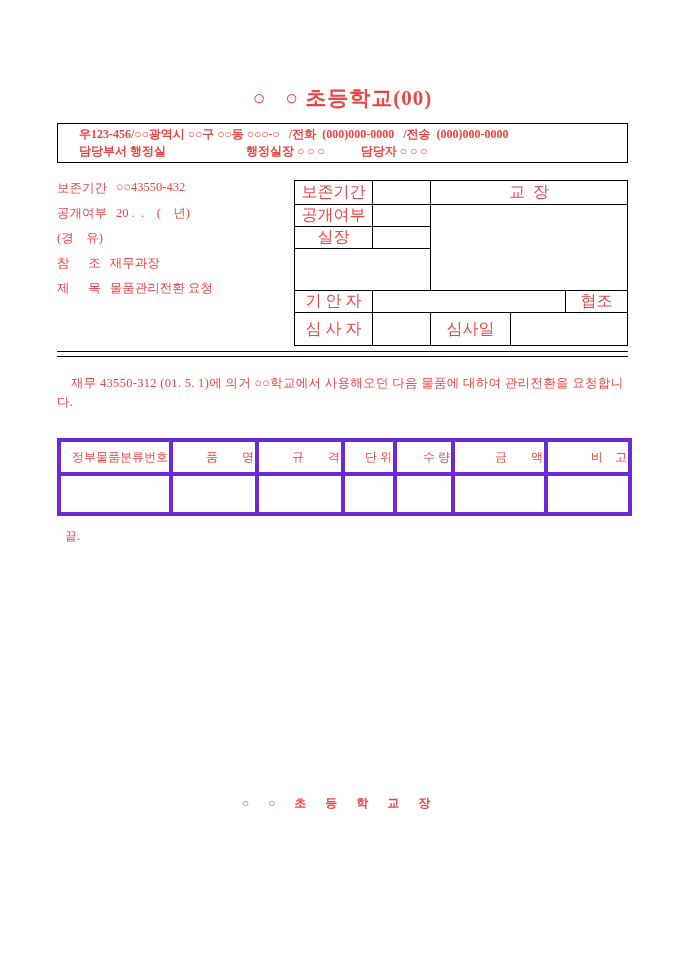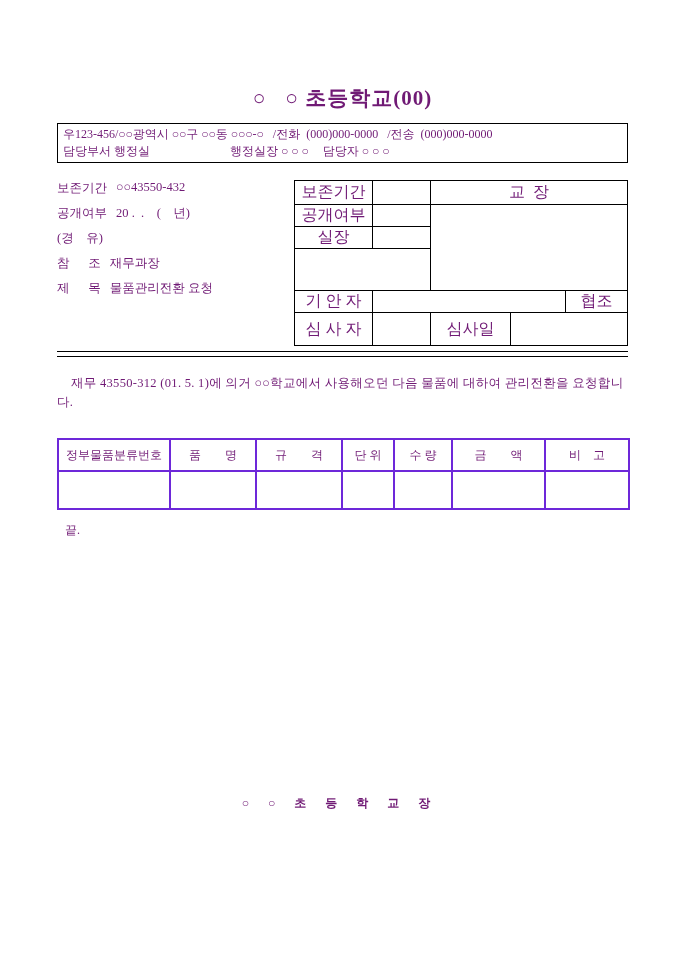--- a/index.html
+++ b/index.html
@@ -1,36 +1,36 @@
 <!DOCTYPE html>
 <html><head>
   <meta charset="utf-8">
   <style>
     html, body { margin: 0; padding: 0; }
     body { background: #ffffff; }
     .page {
       width: 680px; height: 962px; background: #ffffff; position: relative;
-      font-family: "Liberation Serif", "DejaVu Serif", serif; color: #701a75;
+      font-family: "Liberation Serif", "DejaVu Serif", serif; color: #ef4444;
       overflow: hidden;
     }
     .content { position: absolute; left: 57px; top: 84px; width: 571px; }
 
     .title {
       text-align: center; font-size: 21px; font-weight: bold;
       white-space: pre; letter-spacing: 1px; height: 30px;
     }
 
     .hdr-box {
-      border: 1.5px solid #000; margin-top: 9px; padding: 2px 5px;
-      font-size: 12px; line-height: 17px;
+      border: 1.5px solid #000; margin-top: 9px; padding: 2px 21px;
+      font-size: 12px; line-height: 17px; font-weight: bold;
     }
     .hdr-line1 { white-space: pre; }
     .hdr-line2 { display: flex; white-space: pre; }
     .l2-mid { margin-left: 80px; }
-    .l2-right { margin-left: 14px; }
+    .l2-right { margin-left: 36px; }
 
     .main { display: flex; margin-top: 17px; }
     .docinfo { width: 238px; font-size: 12.5px; }
     .docinfo .row { height: 25px; display: flex; align-items: flex-start; white-space: pre; }
     .docinfo .val { margin-left: 9px; }
 
     table { border-collapse: collapse; table-layout: fixed; }
     .approval { width: 333px; font-size: 16px; }
     .approval td {
       border: 1px solid #000; text-align: center; padding: 0 2px;
@@ -42,21 +42,21 @@
       border-top: 1.5px solid #000; border-bottom: 1px solid #000;
     }
 
     .body-par {
       margin-top: 17px; font-size: 12.5px; line-height: 19px;
       text-indent: 14px; letter-spacing: 0.3px;
     }
 
     .items { width: 571px; font-size: 12px; margin-top: 26px; }
     .items td {
-      border: 2px solid #6d28d9; text-align: center; white-space: pre;
+      border: 4px solid #6d28d9; text-align: right; white-space: pre;
       overflow: hidden;
     }
     .items .hrow td { height: 28px; }
     .items .brow td { height: 34px; }
 
     .end-mark { margin-top: 12px; font-size: 12px; padding-left: 8px; }
 
     .footer-sign {
       position: absolute; top: 795px; left: 0; width: 680px;
       text-align: center; font-size: 12px; font-weight: bold;

